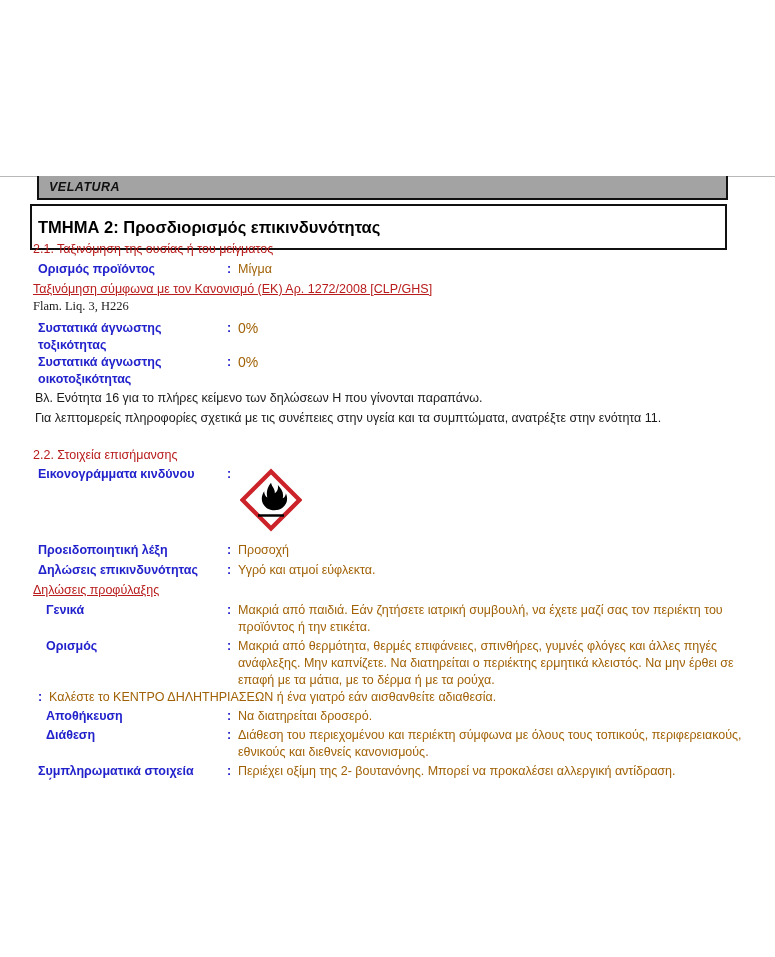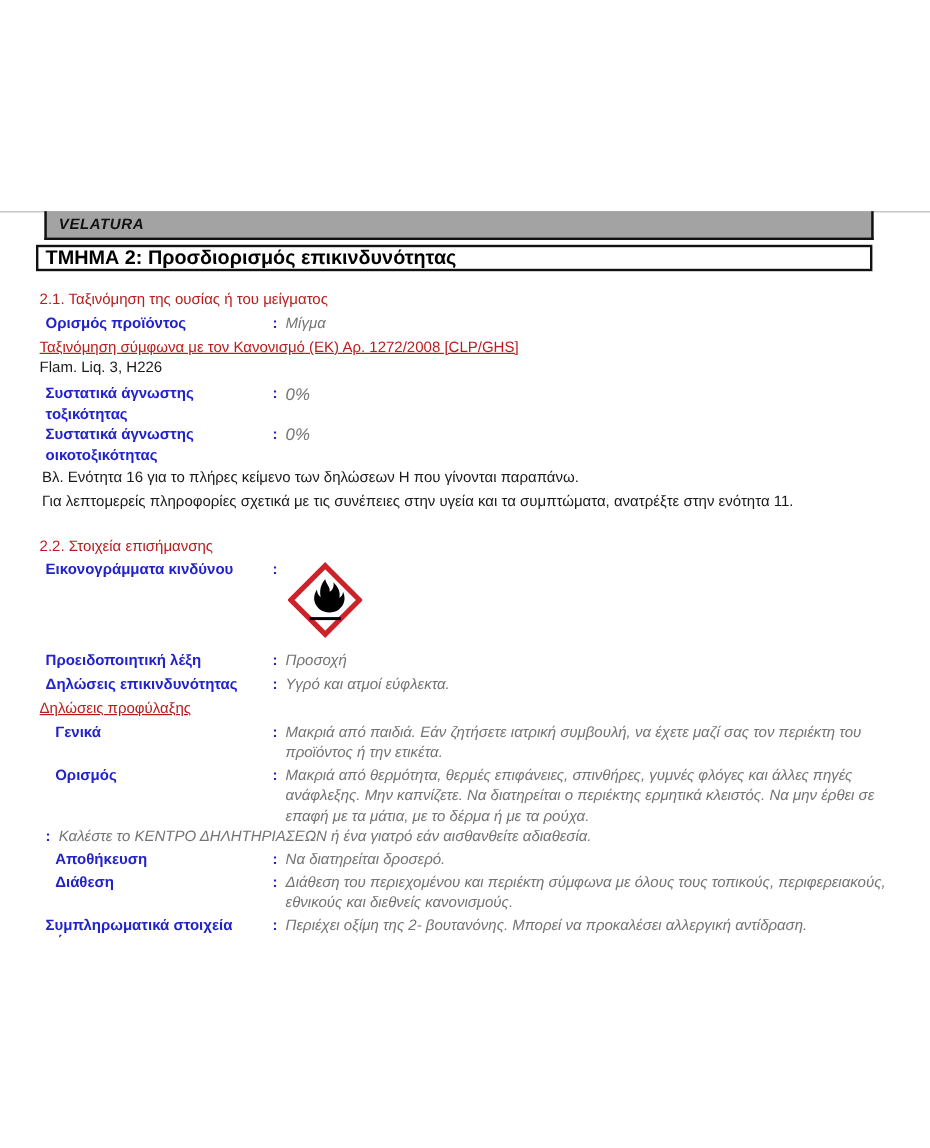--- a/index.html
+++ b/index.html
@@ -12,21 +12,21 @@
   .topline { position:absolute; left:0; top:176px; width:775px; height:1px; background:#b9b9b9; }
   .velatura-box {
     position:absolute; left:37px; top:176px; width:691px; height:24px;
     border-left:2px solid #111; border-right:2px solid #111; border-bottom:2px solid #111;
     display:flex; align-items:center; padding-left:10px; background:#a3a3a3;
   }
   .velatura-box .product {
     font-weight:bold; font-style:italic; font-size:12.5px; letter-spacing:0.5px; color:#111;
   }
   .section-box {
-    position:absolute; left:30px; top:204px; width:697px; height:22px;
+    position:absolute; left:30px; top:204px; width:697px; height:46px;
     border:2px solid #111; display:flex; align-items:center; padding-left:6px; background:#fff;
   }
   .section-box .title { font-weight:bold; font-size:16.5px; color:#000; }
 
   .content { position:absolute; left:33px; top:241px; width:715px; }
 
   .h-blue { color:#b91c1c; font-weight:normal; font-size:12.5px; line-height:17px; margin-bottom:3px; }
   .h-blue.underl { text-decoration:underline; }
   .plain { font-size:12.5px; line-height:16px; color:#1a1a1a; }
   .note { font-size:12.5px; line-height:17px; color:#1a1a1a; margin-left:2px; }
@@ -34,24 +34,24 @@
   .row { display:flex; align-items:flex-start; margin-bottom:3px; }
   .row .label {
     color:#2222cc; font-weight:bold; font-size:12.5px; line-height:17px;
     width:184px; flex:0 0 184px; margin-left:5px; position:relative;
   }
   .row.lvl2 .label { margin-left:13px; flex-basis:176px; width:176px; }
   .row .colon {
     color:#2222cc; font-weight:bold; font-size:12.5px; line-height:17px;
     width:16px; flex:0 0 16px; padding-left:5px;
   }
-  .row .value { font-size:12.5px; line-height:17px; color:#737373; flex:1;font-style:italic; }
+  .row .value { font-size:12.5px; line-height:17px; color:#a16207; flex:1; }
   .row .value.big { font-size:14px; line-height:17px; }
 
-  .mb0{margin-bottom:0 !important;} .mb2{margin-bottom:2px !important;} .mb6{margin-bottom:6px !important;}
+  .mb0{margin-bottom:0 !important;} .mb2{margin-bottom:2px !important;} .mb6{margin-bottom:6px !important;font-family:Liberation Serif, serif;}
   .mb10{margin-bottom:10px !important;} .mb20{margin-bottom:20px !important;}
 
   .picto-wrap { display:block; }
   .picto { display:block; width:62px; height:64px; margin-left:2px; margin-top:2px; }
 
   .stray { position:absolute; left:10px; top:13px; color:#2222cc; font-weight:bold; font-size:14px; }
 </style>
 </head>
 <body>
 

